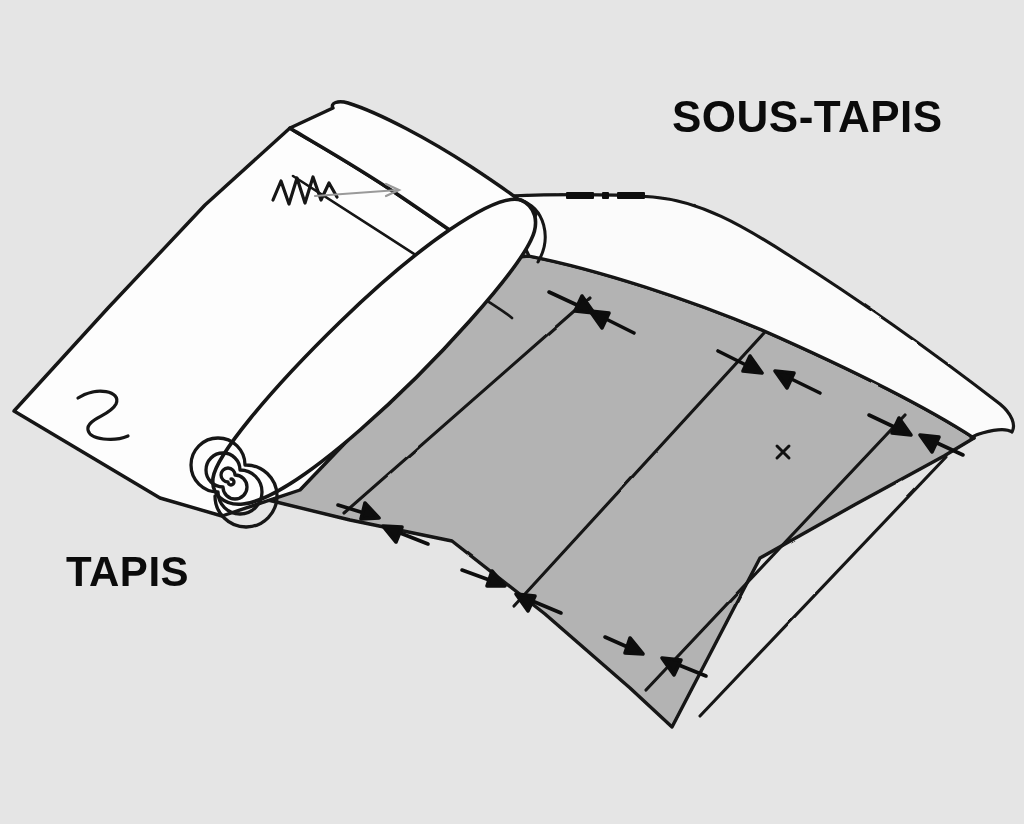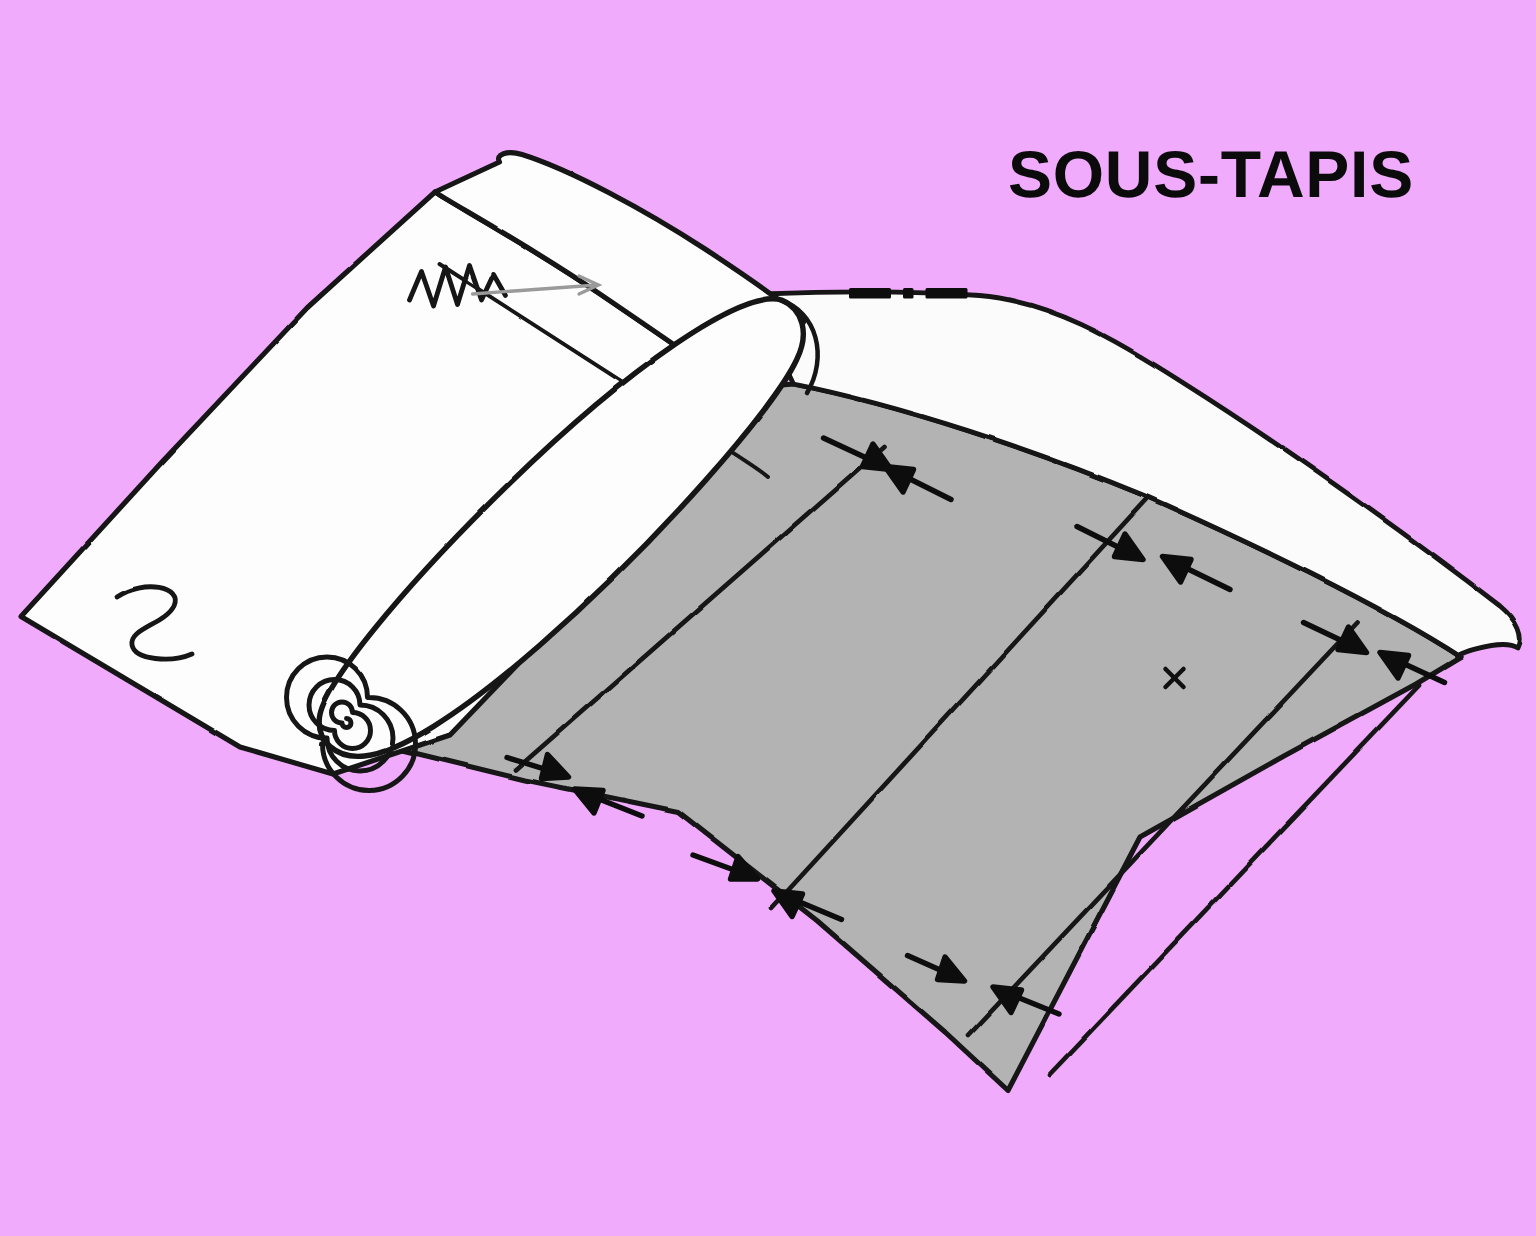--- a/index.html
+++ b/index.html
@@ -4,21 +4,21 @@
 <style>
   html, body {
     margin: 0;
     padding: 0;
     background: #ffffff;
   }
   #stage {
     position: relative;
     width: 1024px;
     height: 824px;
-    background: #f0abfc;
+    background: #e5e5e5;
     overflow: hidden;
     font-family: "Liberation Sans", sans-serif;
   }
   #drawing {
     position: absolute;
     left: 0;
     top: 0;
     width: 1024px;
     height: 824px;
   }
@@ -232,14 +232,15 @@
         <g>
           <line x1="706" y1="676" x2="664" y2="659"></line>
           <polygon points="662,658 681,660 674,675"></polygon>
         </g>
       </g>
     </g>
   </svg>
 
   <div class="label" id="label-sous-tapis">SOUS-TAPIS</div>
 
+  <div class="label" id="label-tapis">TAPIS</div>
 
 </div>
 
 </body></html>

